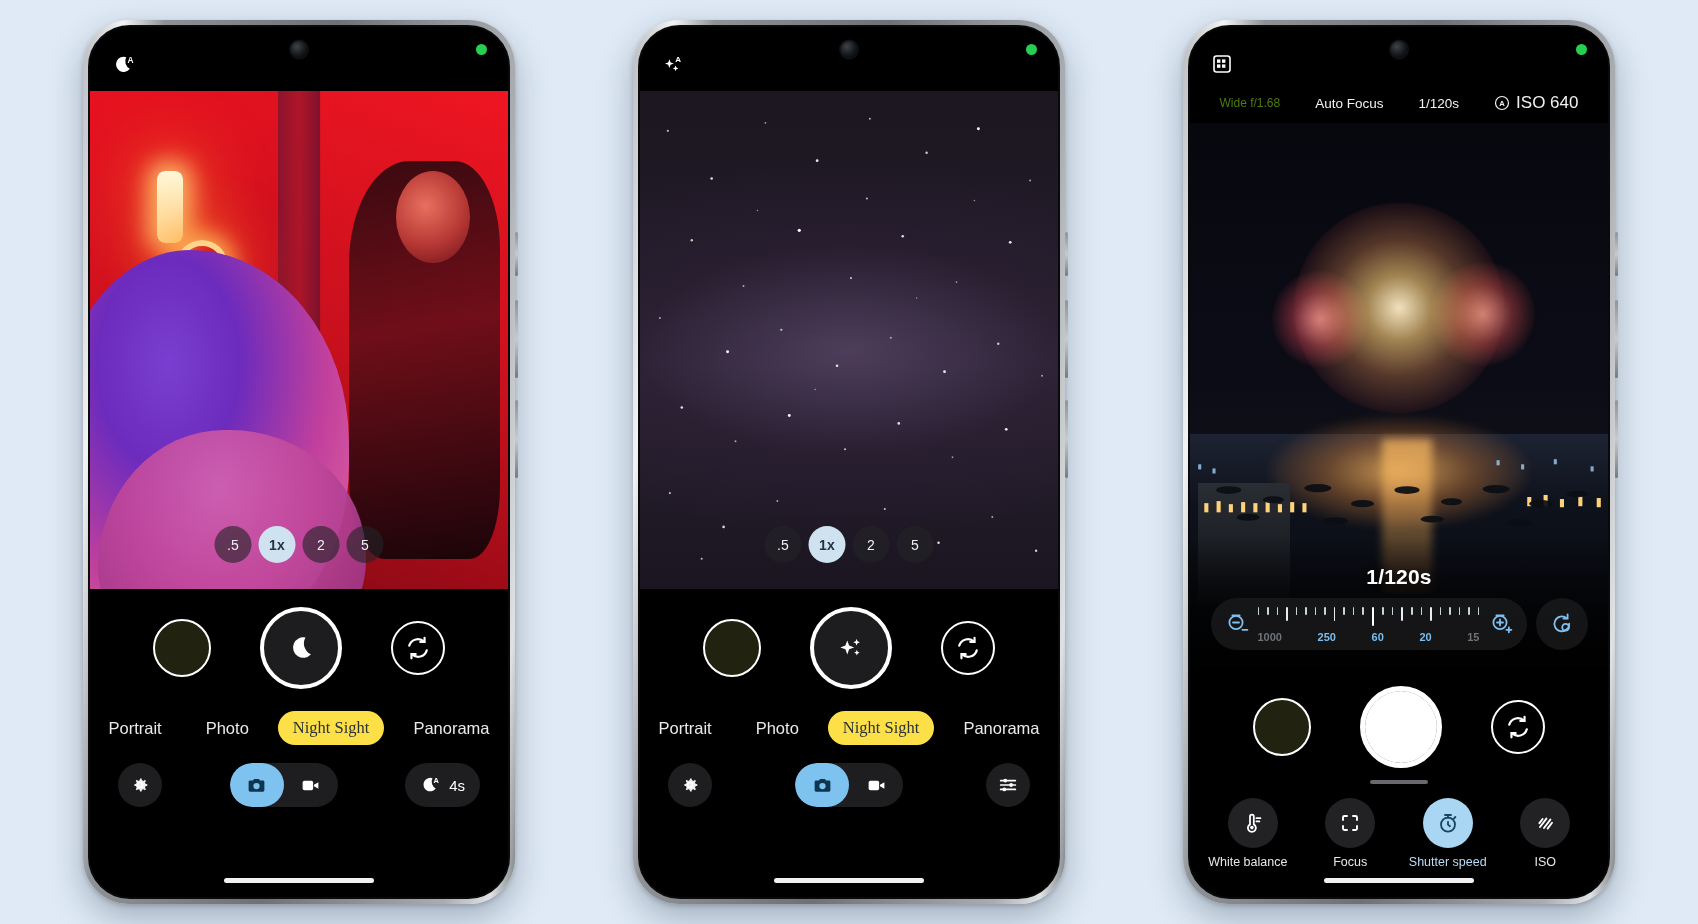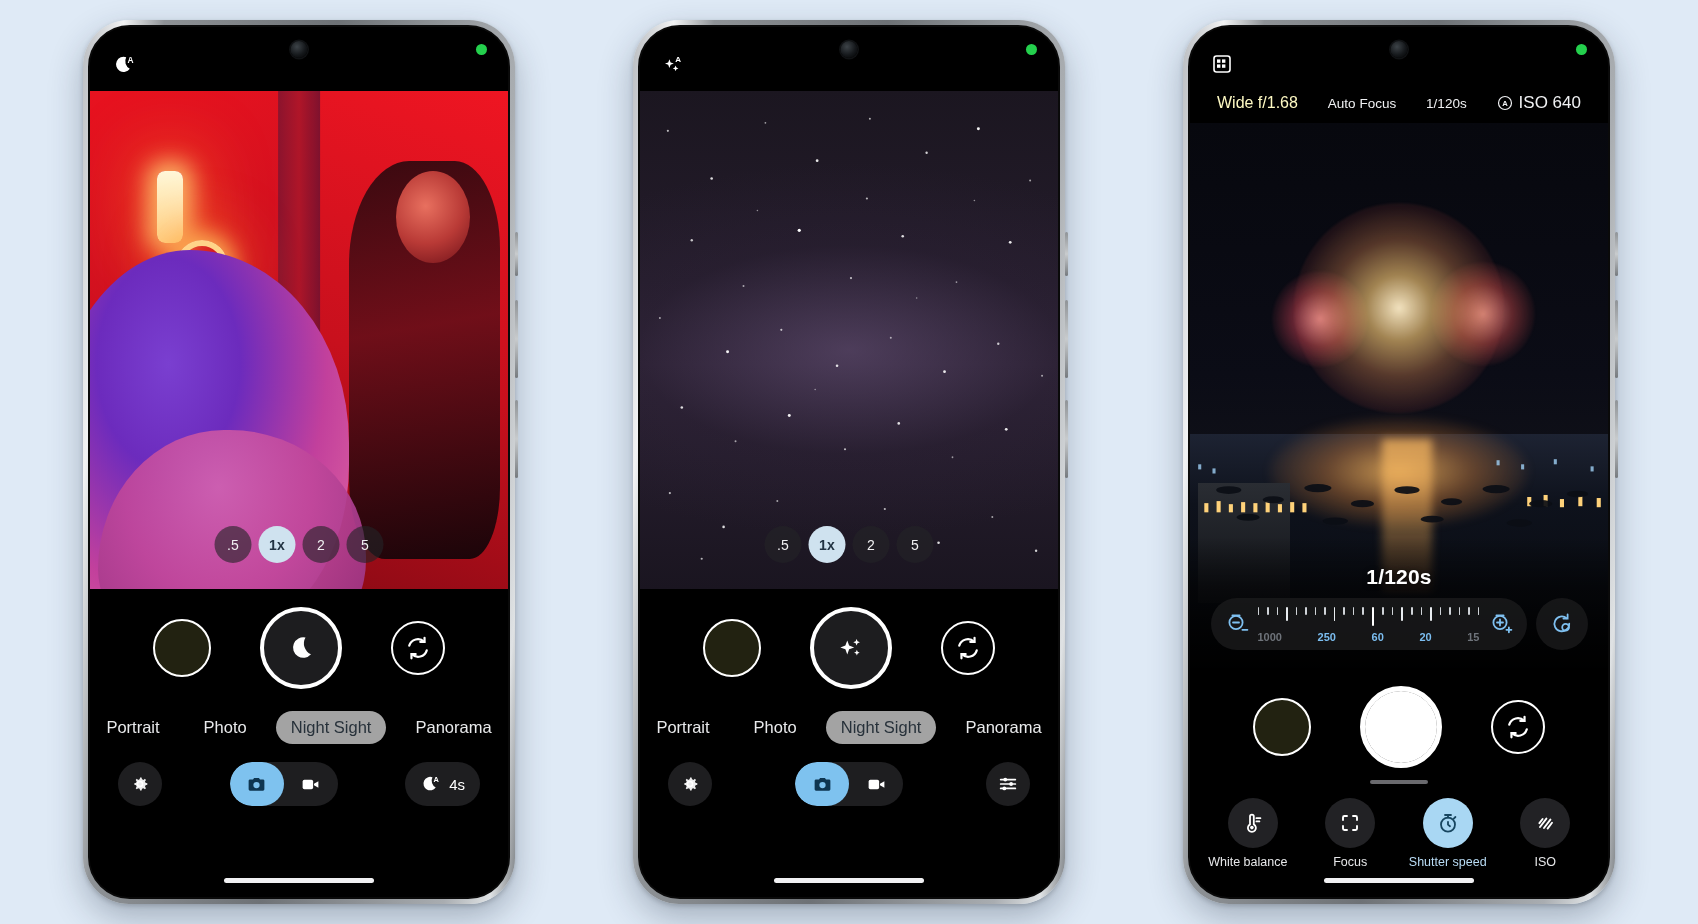--- a/index.html
+++ b/index.html
@@ -323,22 +323,23 @@
     padding: 22px 20px 0;
   }
   .mode {
     font-size: 16.5px;
     color: #e9eaec;
     padding: 7px 15px;
     border-radius: 18px;
     white-space: nowrap;
   }
   .mode.active {
-    background: #a3a3a3;
+    background: #fde047;
     color: #27313a;
+    font-family: Liberation Serif, serif;
   }
 
   .toolbar {
     display: flex;
     align-items: center;
     justify-content: space-between;
     padding: 18px 28px 0;
   }
   .tool-round {
     width: 44px; height: 44px;
@@ -667,21 +668,21 @@
               <rect x="10" y="5.4" width="3.4" height="3.4" fill="#fff"></rect>
               <rect x="5" y="10.4" width="3.4" height="3.4" fill="#fff"></rect>
               <rect x="10" y="10.4" width="3.4" height="3.4" fill="#fff"></rect>
             </svg>
           </span>
           <span class="punch-hole"></span>
           <span class="green-dot"></span>
         </div>
 
         <div style="display:flex;align-items:center;justify-content:space-around;padding:2px 12px 10px;background:#000;">
-          <span style="color:#fef9c3;font-size:16px;">Wide f/1.68</span>
+          <span style="color:#4d7c0f;font-size:12px;">Wide f/1.68</span>
           <span style="color:#f0f1f3;font-size:13.5px;">Auto Focus</span>
           <span style="color:#f0f1f3;font-size:13.5px;">1/120s</span>
           <span style="display:flex;align-items:center;gap:6px;">
             <svg width="16" height="16" viewBox="0 0 20 20">
               <circle cx="10" cy="10" r="8.1" fill="none" stroke="#f0f1f3" stroke-width="1.5"></circle>
               <text x="10" y="13.6" font-size="9.6" font-family="Liberation Sans, sans-serif" font-weight="700" fill="#f0f1f3" text-anchor="middle">A</text>
             </svg>
             <span style="color:#f0f1f3;font-size:17px;">ISO 640</span>
           </span>
         </div>

